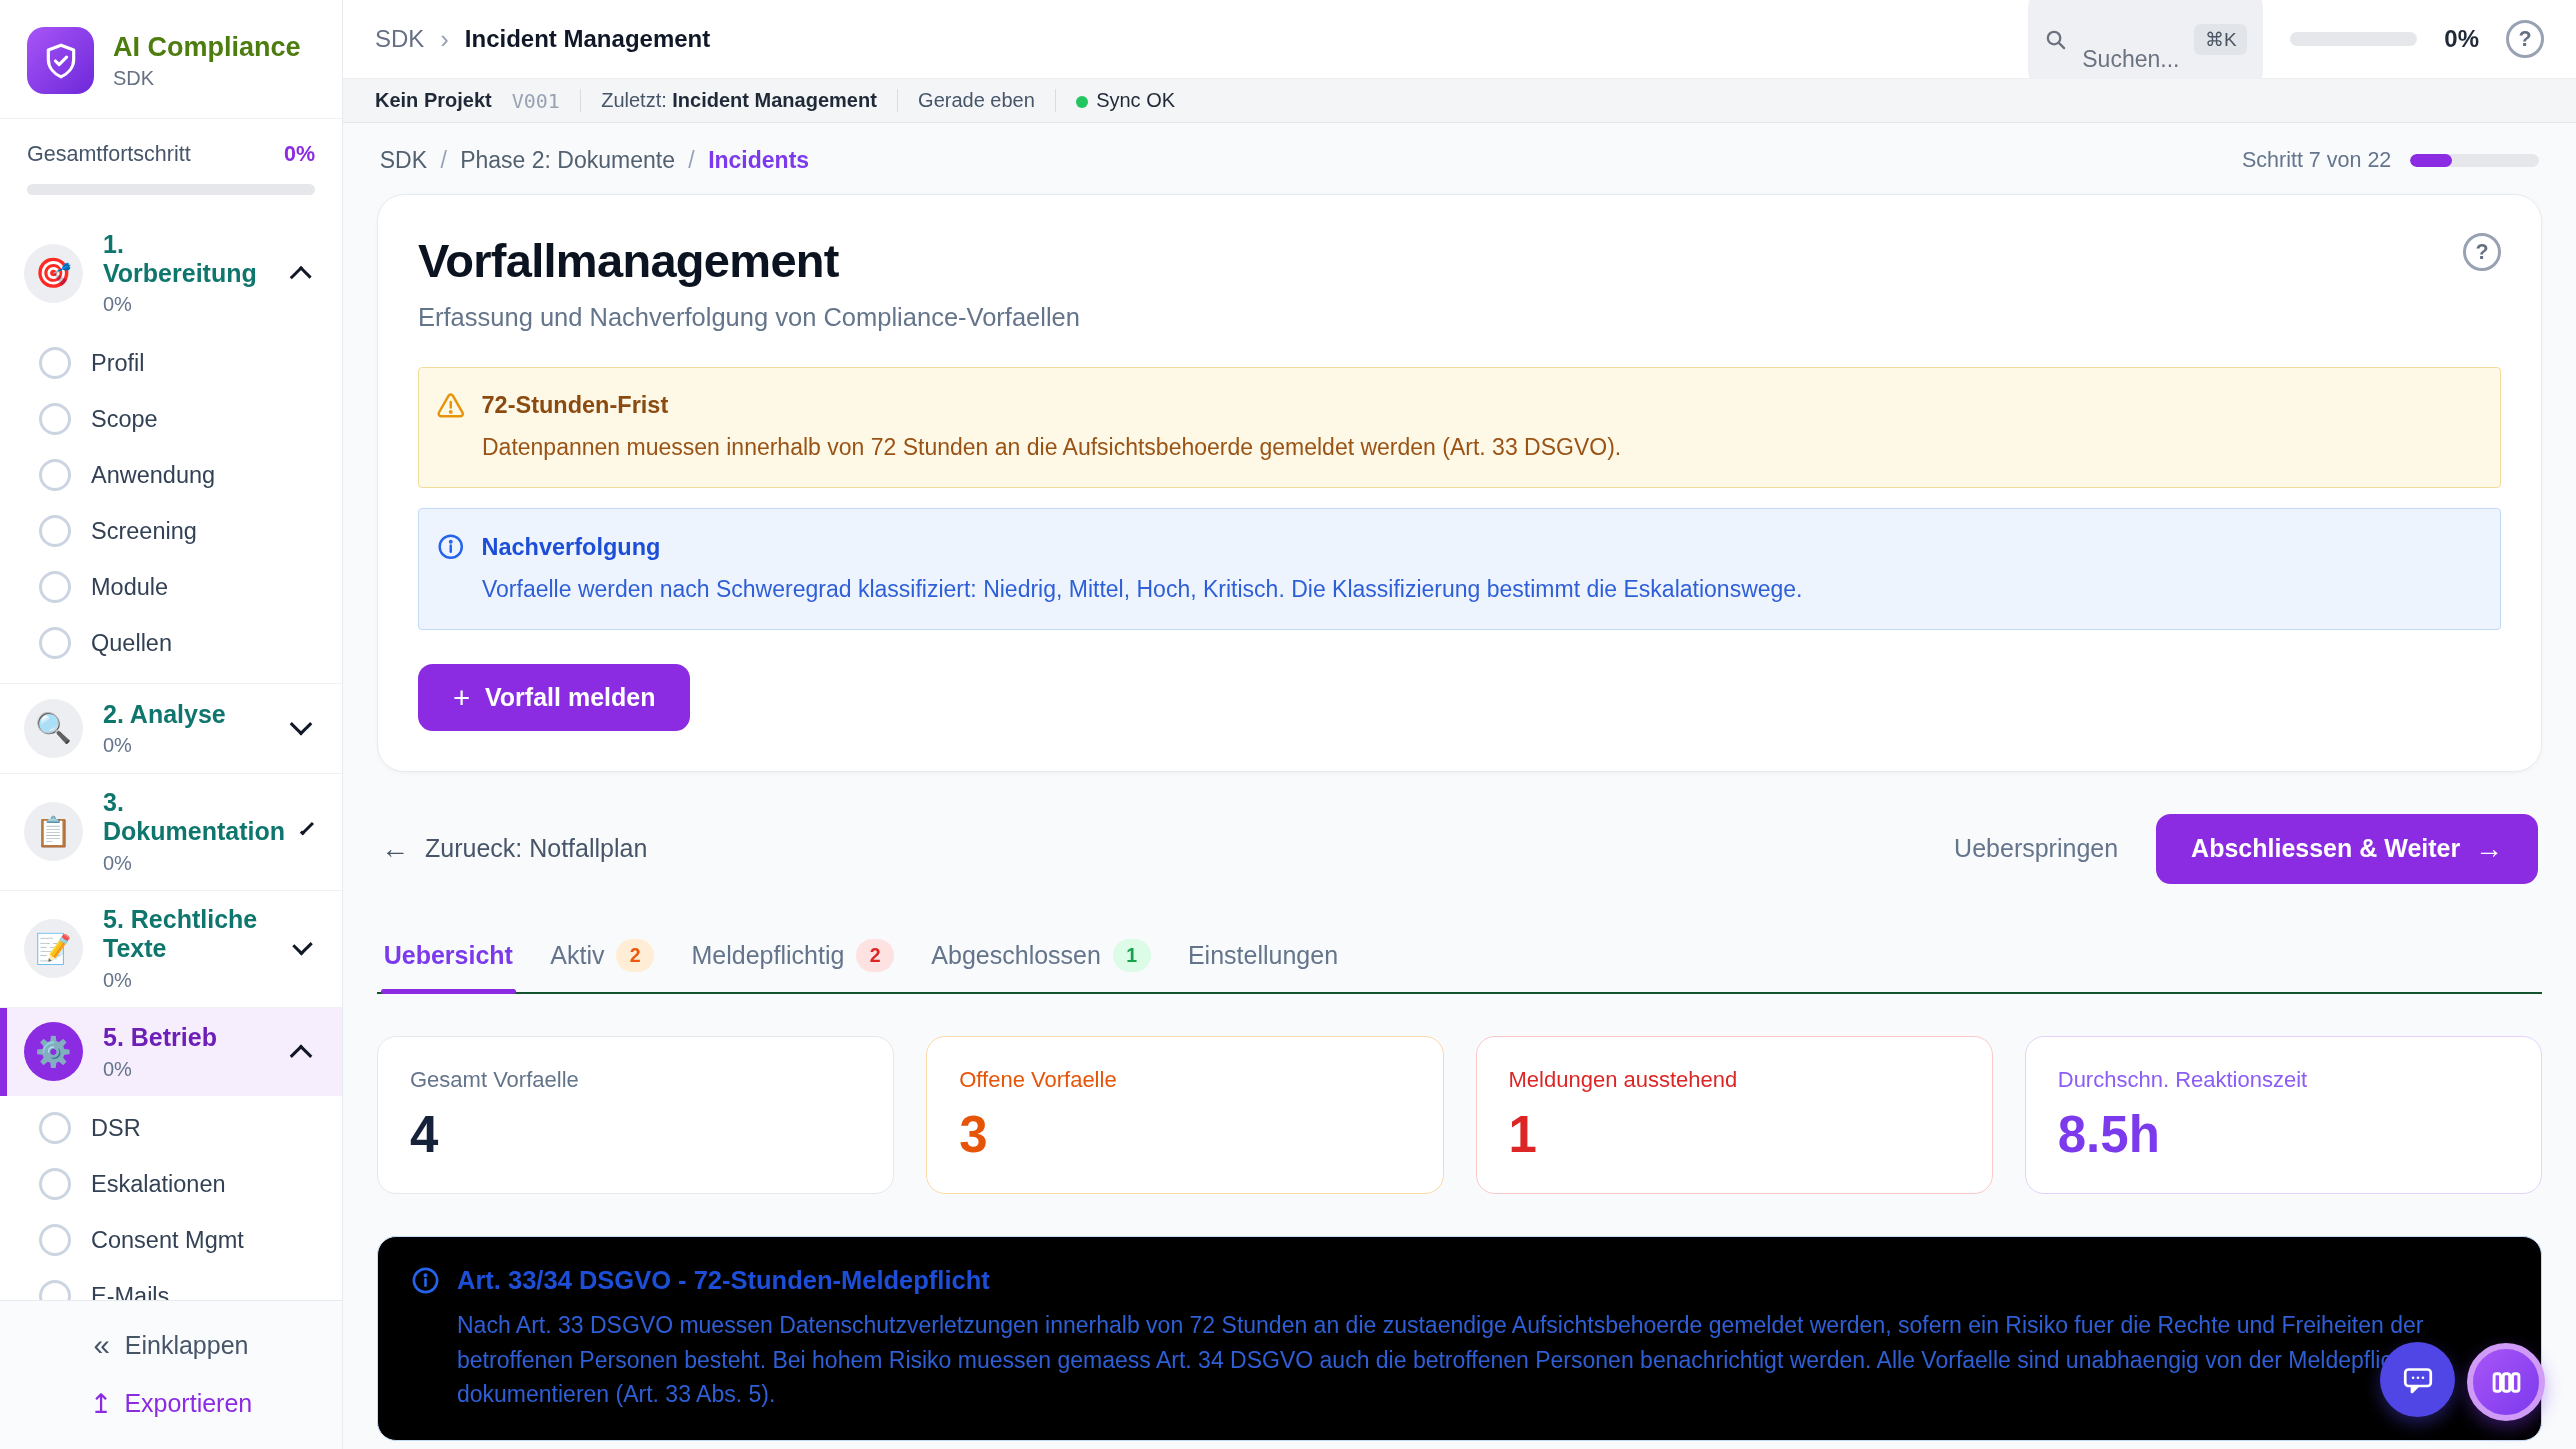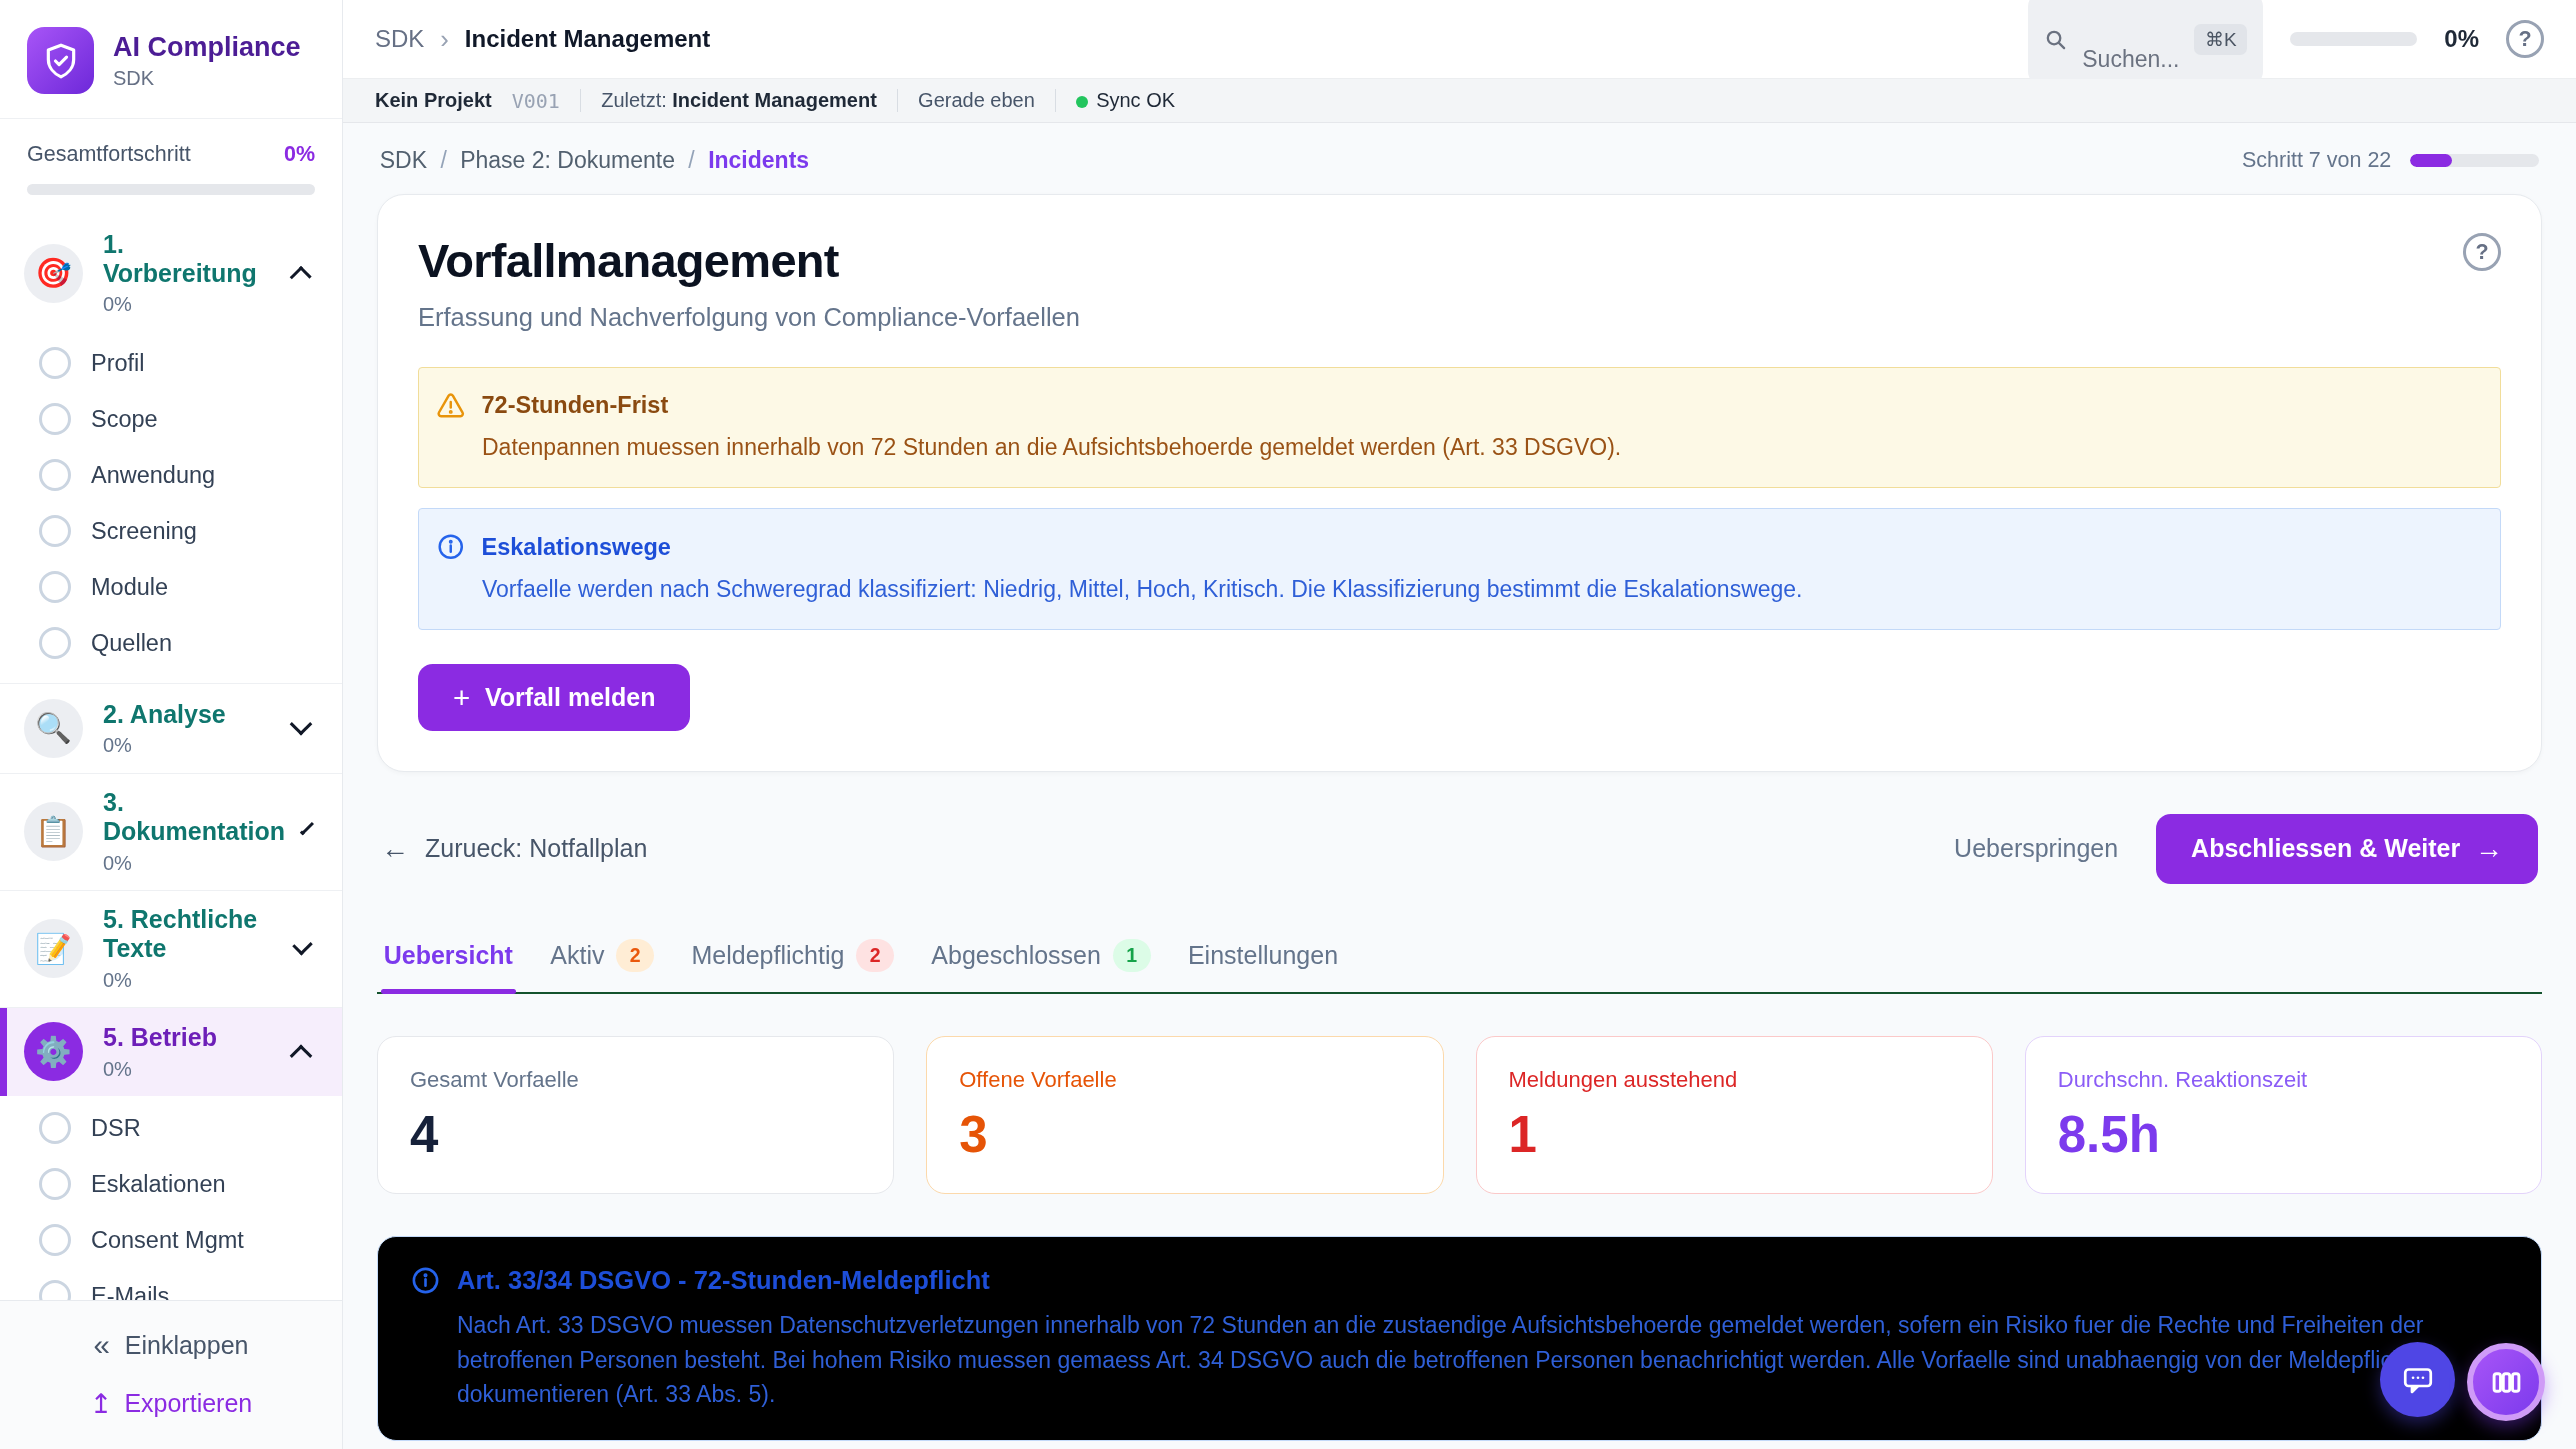--- a/index.html
+++ b/index.html
@@ -12,21 +12,21 @@
   :root{
     --purple:#8b2be2; --purple-text:#7c3aed; --purple-light:#f3e8ff;
     --border:#e7eaee; --gray:#64748b; --dark:#0f172a;
   }
 
   
   .sidebar{ width:343px; min-width:343px; background:#fff; border-right:0.7px solid var(--border); display:flex; flex-direction:column; height:1449px; }
   .side-header{ display:flex; align-items:center; gap:19px; padding:27px 27px 24px; border-bottom:0.7px solid #eef0f3; }
   .logo{ width:67px; height:67px; border-radius:17.4px; background:linear-gradient(135deg,#a855f7,#6d28d9); display:flex; align-items:center; justify-content:center; }
   .logo svg{ width:38px; height:38px; }
-  .app-title{ font-size:27px; font-weight:bold; color:#4c1d95; }
+  .app-title{ font-size:27px; font-weight:bold; color:#4d7c0f; }
   .app-sub{ font-size:20px; color:#667085; margin-top:4px; }
   .overall{ padding:23px 27px 20px; }
   .overall-row{ display:flex; justify-content:space-between; align-items:center; font-size:21.5px; }
   .overall-label{ color:#475569; }
   .overall-value{ color:var(--purple); font-weight:bold; }
   .overall-bar{ margin-top:17.4px; height:10.7px; border-radius:66px; background:#e5e7eb; overflow:hidden; }
   .overall-bar i{ display:block; height:100%; background:var(--purple); border-radius:66px; }
   .nav{ flex:1; overflow:hidden; }
   .sec{ display:flex; align-items:center; gap:20px; padding:14.8px 24px; border-top:0.7px solid #eef0f3; position:relative; cursor:pointer; }
   .sec:first-child{ border-top:none; }
@@ -340,21 +340,21 @@
         <div class="co-body">Datenpannen muessen innerhalb von 72 Stunden an die Aufsichtsbehoerde gemeldet werden (Art. 33 DSGVO).</div>
       </div>
 
       <div class="callout info">
         <div class="co-head">
           <svg width="29.5" height="29.5" viewBox="0 0 24 24" fill="none" stroke="#2563eb" stroke-width="2" stroke-linecap="round">
               <circle cx="12" cy="12" r="9"></circle>
               <path d="M12 11v5"></path>
               <circle cx="12" cy="8" r="0.6" fill="#2563eb"></circle>
             </svg>
-          <span class="co-title">Eskalationswege</span>
+          <span class="co-title">Nachverfolgung</span>
         </div>
         <div class="co-body">Vorfaelle werden nach Schweregrad klassifiziert: Niedrig, Mittel, Hoch, Kritisch. Die Klassifizierung bestimmt die Eskalationswege.</div>
       </div>
 
       <button class="btn report-btn">
         <span class="plus">+</span>
         <span>Vorfall melden</span>
       </button>
     </section>
 

